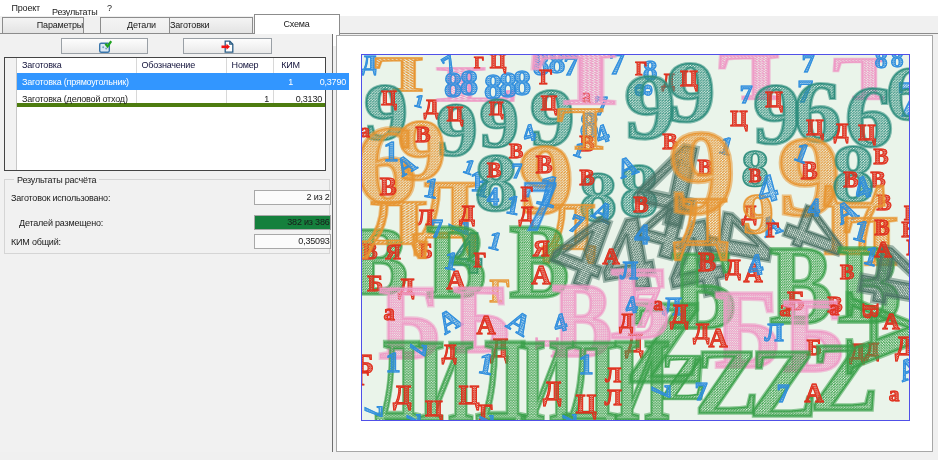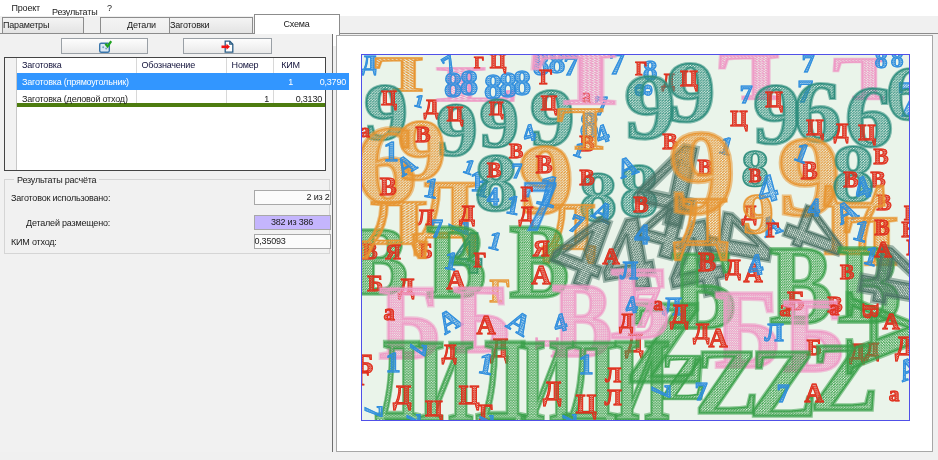--- a/index.html
+++ b/index.html
@@ -3,21 +3,21 @@
 *{margin:0;padding:0;box-sizing:border-box}
 body{width:938px;height:460px;position:relative;font-family:"Liberation Sans",sans-serif;font-size:9px;letter-spacing:-0.2px;color:#1a1a1a;background:#f0f0f0;overflow:hidden}
 .abs{position:absolute}
 </style></head><body>
 <div class="abs" style="left:0;top:0;width:938px;height:24px;background:#fff">
  <span class="abs" style="left:11.5px;top:3px">Проект</span>
  <span class="abs" style="left:52px;top:7px">Результаты</span>
  <span class="abs" style="left:107px;top:3px">?</span>
 </div>
 <div class="abs" style="left:0;top:16px;width:938px;height:18px;background:#f0f0f0"></div>
-<div style="position:absolute;left:2px;top:17px;width:82px;height:17px;background:linear-gradient(#f4f4f4,#e2e2e2);border:1px solid #8c8c8c;border-bottom:none;box-sizing:border-box;text-align:left;line-height:15px">Параметры</div>
+<div style="position:absolute;left:2px;top:17px;width:82px;height:17px;background:linear-gradient(#f4f4f4,#e2e2e2);border:1px solid #8c8c8c;border-bottom:none;box-sizing:border-box;text-align:right;line-height:15px">Параметры</div>
 <div style="position:absolute;left:100px;top:17px;width:83px;height:34px;background:linear-gradient(#f4f4f4,#e2e2e2);border:1px solid #8c8c8c;border-bottom:none;box-sizing:border-box;text-align:center;line-height:15px">Детали</div>
 <div style="position:absolute;left:169px;top:17px;width:84px;height:17px;background:linear-gradient(#f4f4f4,#e2e2e2);border:1px solid #8c8c8c;border-bottom:none;box-sizing:border-box;text-align:left;line-height:15px">Заготовки</div>
 <div class="abs" style="left:0;top:33px;width:938px;height:1px;background:#8c8c8c"></div>
 <div class="abs" style="left:253.5px;top:14px;width:86px;height:32px;background:#fff;border:1px solid #8c8c8c;border-bottom:none;text-align:center;line-height:19px">Схема</div>
 <div class="abs" style="left:0;top:34px;width:333px;height:418px;background:#f1f1f1"></div>
 <div class="abs" style="left:332px;top:34px;width:1px;height:418px;background:#6f6f6f"></div>
 <div class="abs" style="left:336px;top:35px;width:597px;height:417px;background:#fff;border:1px solid #a7a7a7"></div>
 <div class="abs" style="left:61px;top:38px;width:87px;height:16px;background:linear-gradient(#fdfdfd,#e9e9e9);border:1px solid #9aa0a6;text-align:center;padding-top:1px"><svg width="14" height="13" viewBox="0 0 14 13">
       <rect x="1.7" y="3.2" width="9.6" height="9" rx="1.5" fill="#dce9f5" stroke="#3a76ab" stroke-width="1.4"></rect>
       <circle cx="5.2" cy="7.2" r="1" fill="#7aa0c0"></circle>
@@ -50,25 +50,25 @@
  <div class="abs" style="left:12px;top:32px;width:308px;height:17px;border-bottom:4px solid #4d7c0f">
    <span class="abs" style="left:5px;top:3.5px">Заготовка (деловой отход)</span>
    <span class="abs" style="right:56px;top:3.5px">1</span>
    <span class="abs" style="right:3px;top:3.5px">0,3130</span>
  </div>
 </div>
 
 <div class="abs" style="left:4px;top:179px;width:326px;height:75px;border:1px solid #d5d5d5"></div>
 <div class="abs" style="left:14px;top:175px;background:#f1f1f1;padding:0 3px">Результаты расчёта</div>
 <span class="abs" style="left:11px;top:193px">Заготовок использовано:</span>
-<span class="abs" style="left:26px;top:217.5px">Деталей размещено:</span>
-<span class="abs" style="left:11px;top:237px">КИМ отход:</span>
+<span class="abs" style="left:19px;top:217.5px">Деталей размещено:</span>
+<span class="abs" style="left:11px;top:237px">КИМ общий:</span>
 <div class="abs" style="left:253.5px;top:190px;width:77px;height:15px;background:#fbfbfb;border:1px solid #a8a8a8;text-align:right;line-height:13px">2 из 2</div>
-<div class="abs" style="left:253.5px;top:214.5px;width:77px;height:15px;background:#c4b5fd;border:1px solid #a8a8a8;text-align:center;line-height:13px">382 из 386</div>
-<div class="abs" style="left:253.5px;top:233.8px;width:77px;height:15px;background:#fbfbfb;border:1px solid #a8a8a8;text-align:left;line-height:13px">0,35093</div>
+<div class="abs" style="left:253.5px;top:214.5px;width:77px;height:15px;background:#15803d;border:1px solid #a8a8a8;text-align:right;line-height:13px">382 из 386</div>
+<div class="abs" style="left:253.5px;top:233.8px;width:77px;height:15px;background:#fbfbfb;border:1px solid #a8a8a8;text-align:right;line-height:13px">0,35093</div>
 <svg width="547" height="365" viewBox="0 0 547 365" style="position:absolute;left:361px;top:54px;background:#eaf4ea;border:1px solid #5050e8;box-sizing:content-box">
     <defs>
       <pattern id="hT" width="2.6" height="2.6" patternUnits="userSpaceOnUse">
         <path d="M0,2.6 L2.6,0" stroke="#2f8e7e" stroke-width="1.15" fill="none"></path>
       </pattern>
       <pattern id="xT" width="2.1" height="2.1" patternUnits="userSpaceOnUse">
         <path d="M0,2.1 L2.1,0 M0,0 L2.1,2.1" stroke="#2f8e7e" stroke-width="0.75" fill="none"></path>
       </pattern>
       <pattern id="hO" width="2.6" height="2.6" patternUnits="userSpaceOnUse">
         <path d="M0,2.6 L2.6,0" stroke="#e79532" stroke-width="1.15" fill="none"></path>

